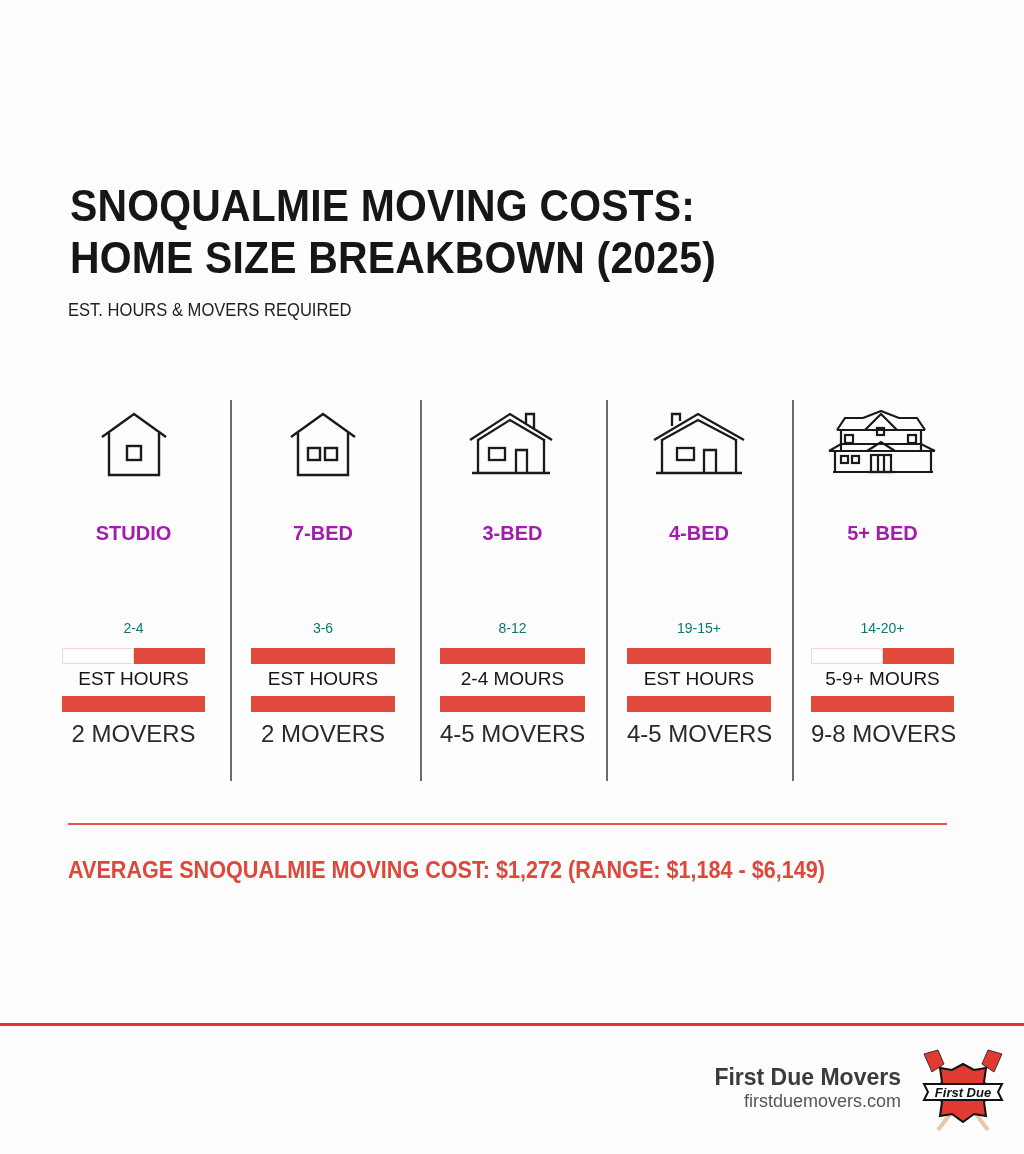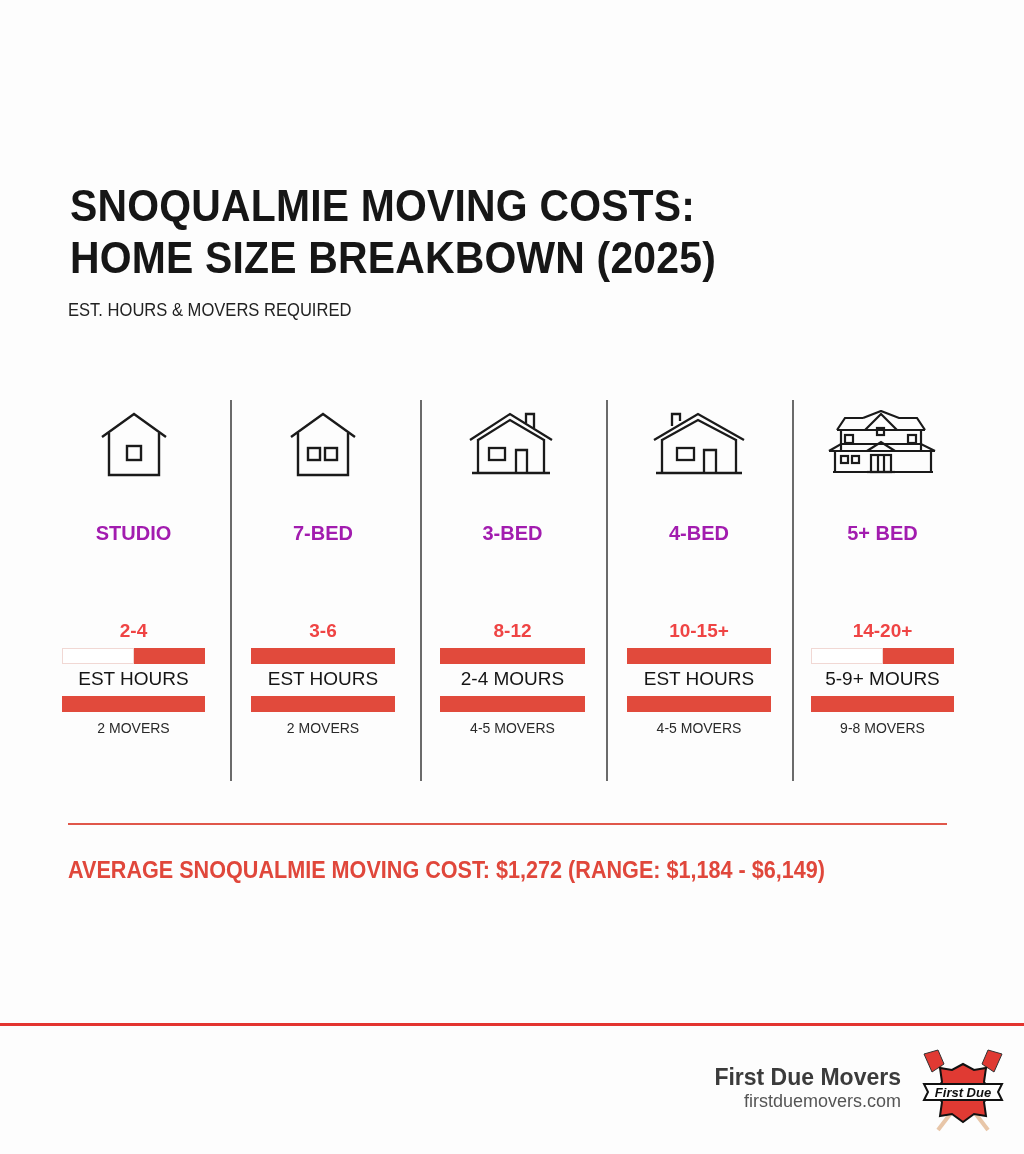--- a/index.html
+++ b/index.html
@@ -4,27 +4,27 @@
 <style>
   * { margin:0; padding:0; box-sizing:border-box; }
   html, body { width:1024px; height:1154px; background:#fdfdfd; overflow:hidden; }
   body { position:relative; font-family:"Liberation Sans", sans-serif; color:#1a1a1a; }
   .title { position:absolute; left:70px; top:180px; font-size:44px; line-height:52px; font-weight:700; letter-spacing:0.2px; color:#161616; transform:scaleX(0.93); transform-origin:left top; white-space:nowrap; }
   .subtitle { position:absolute; left:68px; top:300px; font-size:18px; color:#222; transform:scaleX(0.92); transform-origin:left top; white-space:nowrap; }
   .divider-v { position:absolute; top:400px; width:2px; height:381px; background:#6b6b6b; }
   .col { position:absolute; top:400px; width:150px; height:380px; }
   .icon { position:absolute; top:10px; left:50%; transform:translateX(-50%); }
   .label { position:absolute; top:122px; left:0; right:0; text-align:center; font-size:20px; font-weight:700; color:#a21caf; }
-  .range { position:absolute; top:220px; left:0; right:0; text-align:center; font-size:19px; font-weight:700; color:#ef4444; }
+  .range { position:absolute; top:220px; left:0; right:0; text-align:center; font-size:14px; font-weight:400; color:#0f766e; }
   .bar { position:absolute; left:0; right:0; height:16px; background:#e14a3c; }
   .bar1 { top:248px; }
   .bar2 { top:296px; }
   .bar .blank { position:absolute; left:0; top:0; bottom:0; background:#fff; border:1px solid #f1d8d4; }
   .hours { position:absolute; top:268px; left:-10px; right:-10px; text-align:center; font-size:19px; color:#151515; white-space:nowrap; }
-  .movers { position:absolute; top:320px; left:0; right:0; text-align:center; font-size:14px; color:#2a2a2a; white-space:nowrap; }
+  .movers { position:absolute; top:320px; left:0; right:0; text-align:center; font-size:24px; color:#2a2a2a; white-space:nowrap; }
   .rule-red { position:absolute; left:68px; width:879px; top:823px; height:2px; background:#e0574a; }
   .average { position:absolute; left:68px; top:856px; font-size:24px; font-weight:700; color:#e0473b; white-space:nowrap; transform:scaleX(0.9); transform-origin:left top; }
   .footer-rule { position:absolute; left:0; right:0; top:1023px; height:3px; background:#e3342f; }
   .brand-name { position:absolute; right:123px; top:1064px; font-size:23px; font-weight:700; color:#3b3b3b; text-align:right; white-space:nowrap; }
   .brand-url { position:absolute; right:123px; top:1091px; font-size:18px; color:#555; text-align:right; white-space:nowrap; }
   .logo { position:absolute; left:918px; top:1048px; width:90px; height:88px; }
 </style>
 </head>
 <body>
 
@@ -94,21 +94,21 @@
     <polyline points="2,30 46,4 92,30"></polyline>
     <polyline points="10,30 46,10 84,30"></polyline>
     <polyline points="20,16 20,4 28,4 28,11"></polyline>
     <polyline points="10,29 10,63"></polyline>
     <polyline points="84,29 84,63"></polyline>
     <line x1="4" y1="63" x2="90" y2="63"></line>
     <rect x="25" y="38" width="17" height="12"></rect>
     <polyline points="52,63 52,40 64,40 64,63"></polyline>
   </svg>
   <div class="label">4-BED</div>
-  <div class="range">10-15+</div>
+  <div class="range">19-15+</div>
   <div class="bar bar1"></div>
   <div class="hours">EST HOURS</div>
   <div class="bar bar2"></div>
   <div class="movers">4-5 MOVERS</div>
 </div>
 
 <div class="col" style="left:811px; width:143px">
   <svg class="icon" width="112" height="66" viewBox="0 0 112 66" fill="none" stroke="#1a1a1a" stroke-width="2.2">
     <polyline points="10,20 18,8 36,8"></polyline>
     <polyline points="36,8 54,1 72,8 90,8 98,20"></polyline>

